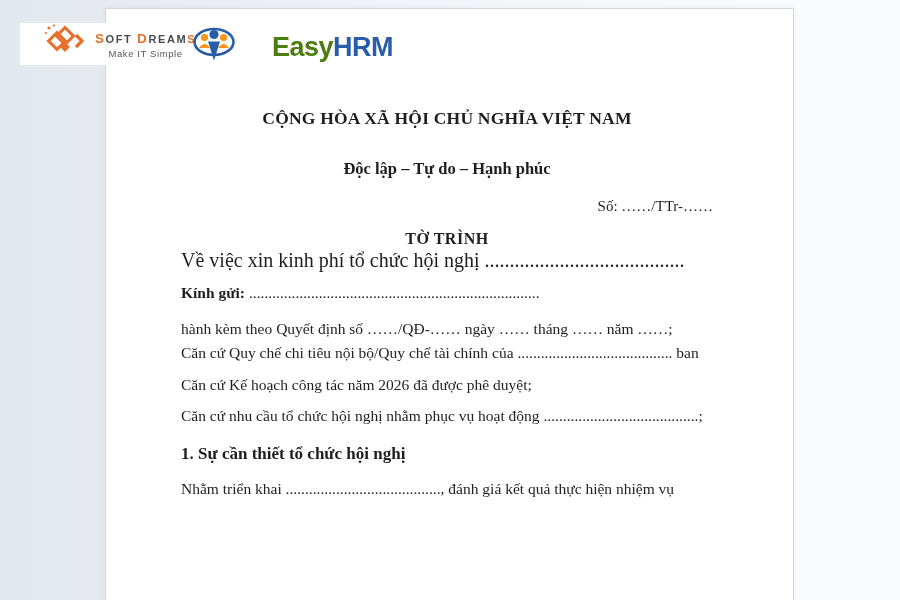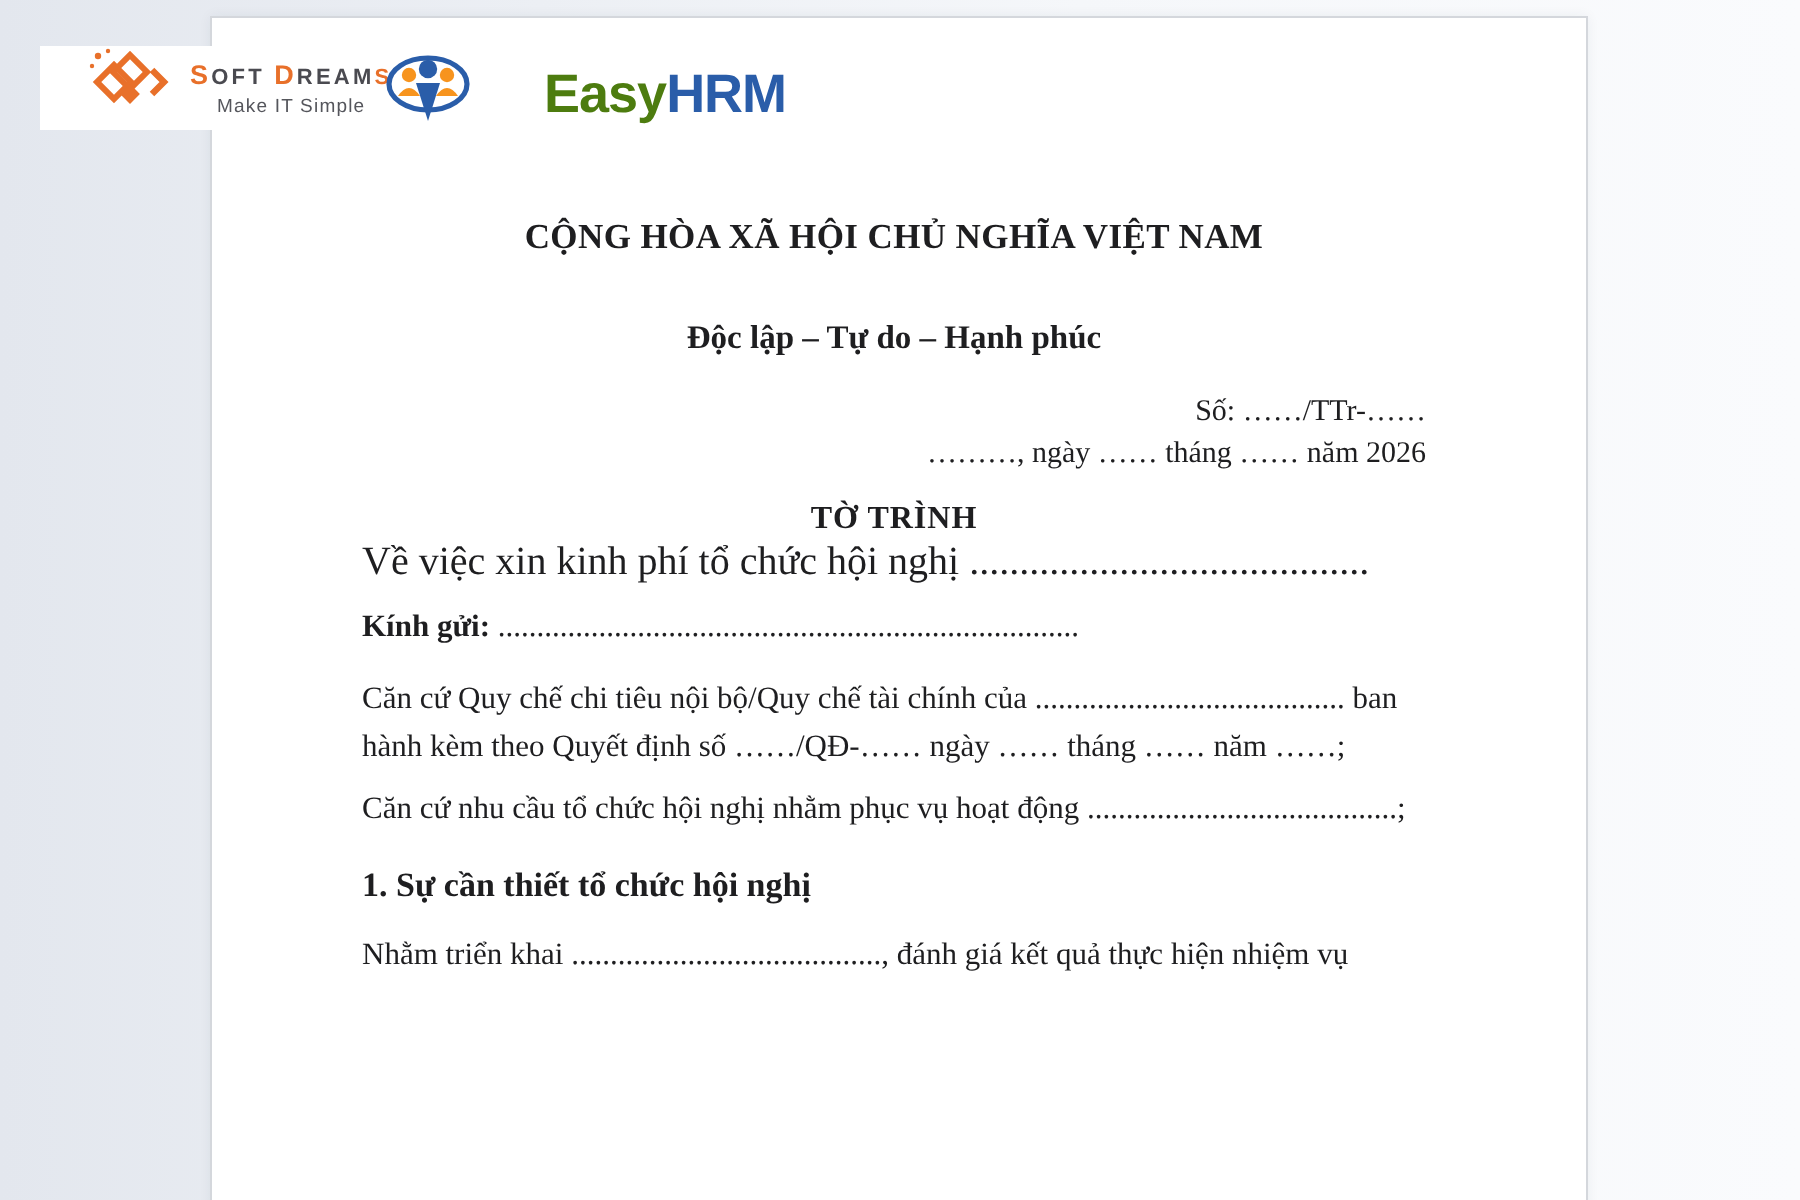--- a/index.html
+++ b/index.html
@@ -57,35 +57,35 @@
 </head>
 <body>
 
 <div class="page">
   <div class="doc">
     <div class="national-title">CỘNG HÒA XÃ HỘI CHỦ NGHĨA VIỆT NAM</div>
     <div class="motto">Độc lập – Tự do – Hạnh phúc</div>
 
     <div class="num-block">
       <span class="line">Số: ……/TTr-……</span>
-      <span class="line">………, ngày …… tháng …… năm 2026</span>
     </div>
 
     <div class="doc-title">TỜ TRÌNH</div>
     <div class="subject">Về việc xin kinh phí tổ chức hội nghị ........................................</div>
 
     <div class="salutation">
       <b>Kính gửi:</b><span> ...........................................................................</span>
     </div>
 
     <div class="para p1">
+      <span class="line">hành kèm theo Quyết định số ……/QĐ-…… ngày …… tháng …… năm ……;</span>
       <span class="line">Căn cứ Quy chế chi tiêu nội bộ/Quy chế tài chính của ........................................ ban</span>
-      <span class="line">hành kèm theo Quyết định số ……/QĐ-…… ngày …… tháng …… năm ……;</span>
     </div>
 
+    <div class="para p2">Căn cứ Kế hoạch công tác năm 2026 đã được phê duyệt;</div>
     <div class="para p3">Căn cứ nhu cầu tổ chức hội nghị nhằm phục vụ hoạt động ........................................;</div>
 
     <div class="para p4">
     </div>
 
     <div class="h-section">1. Sự cần thiết tổ chức hội nghị</div>
 
     <div class="para p5">
       <span class="line">Nhằm triển khai ........................................, đánh giá kết quả thực hiện nhiệm vụ</span>
 

